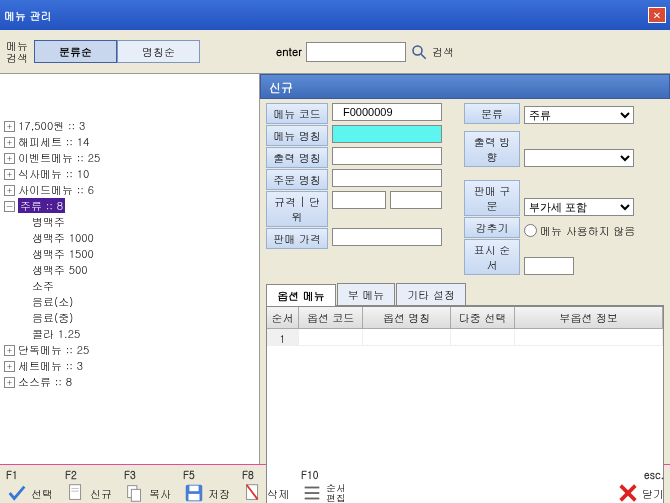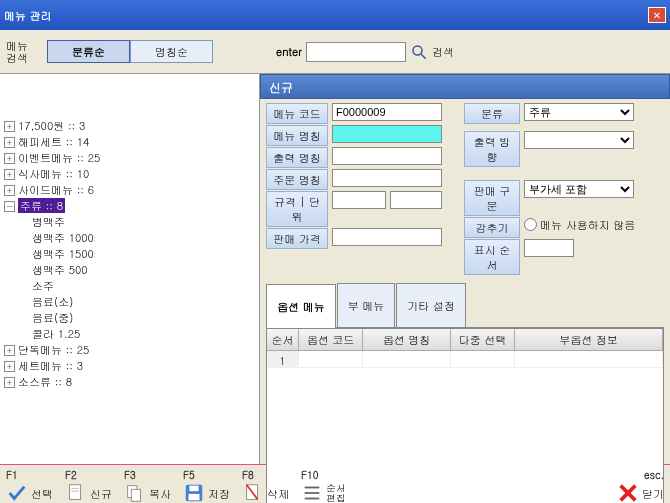--- a/index.html
+++ b/index.html
@@ -3,21 +3,21 @@
 <meta charset="utf-8">
 <style>
 * { box-sizing: border-box; margin: 0; padding: 0; }
 body { font-family: "Malgun Gothic", Gulim, sans-serif; font-size: 11px; background: #ece9d8; width: 670px; height: 503px; overflow: hidden; }
 
 .titlebar { background: linear-gradient(to bottom, #3a6fd8, #2353c0); color: #fff; height: 30px; display: flex; align-items: center; padding: 0 4px; justify-content: space-between; }
 .titlebar .title { font-weight: bold; font-size: 11px; }
 .titlebar .closebtn { width: 18px; height: 16px; background: #d84c36; border: 1px solid #fff; color: #fff; font-size: 10px; text-align: center; line-height: 14px; cursor: pointer; }
 
 .topbar { display: flex; height: 44px; background: #ece9d8; border-bottom: 1px solid #999; }
-.topbar .leftpane { display: flex; align-items: center; gap: 17px; padding: 4px 6px; flex: 0 0 260px; }
+.topbar .leftpane { display: flex; align-items: center; gap: 4px; padding: 4px 6px; flex: 0 0 260px; }
 .topbar .vlabel { font-size: 11px; line-height: 12px; width: 24px; }
 .sort-group { display: flex; }
 .sort-btn { border: 1px solid #7a98c0; background: #e8eef7; padding: 3px 24px; font-size: 11px; cursor: pointer; }
 .sort-btn.active { background: #c8d6ee; border: 1px solid #4060a0; font-weight: bold; }
 .search-wrap { margin-left: 16px; display: flex; align-items: center; gap: 4px; }
 .search-label { font-size: 11px; font-weight: bold; }
 .search-input { width: 100px; height: 20px; border: 1px solid #888; padding: 0 3px; font-size: 11px; }
 .search-icon { width: 18px; height: 18px; }
 .search-btn-label { font-size: 11px; }
 
@@ -29,30 +29,30 @@
 .tree li { line-height: 16px; white-space: nowrap; font-size: 11px; color: #000; }
 .tree .toggle { display: inline-block; width: 11px; height: 11px; border: 1px solid #888; background: #fff; text-align: center; line-height: 9px; font-size: 9px; margin-right: 3px; cursor: pointer; color: #555; }
 .tree .leaf-space { display: inline-block; width: 11px; margin-right: 3px; }
 .tree .selected { background: #4c1d95; color: #fff; padding: 0 2px; }
 
 .right-panel { flex: 1; background: #ece9d8; display: flex; flex-direction: column; }
 .panel-title { background: linear-gradient(to bottom, #5d8bd3, #3e6cb8); color: #fff; font-weight: bold; padding: 3px 8px; font-size: 12px; border: 1px solid #3a5a9a; }
 .form-area { padding: 4px 6px; }
 .form-row { display: flex; margin-bottom: 1px; gap: 4px; }
 .fld-label { background: linear-gradient(to bottom, #e4edfb, #c7d8f1); border: 1px solid #9ab0d0; padding: 2px 4px; font-size: 11px; width: 62px; text-align: center; }
-.fld-input { border: 1px solid #888; height: 18px; padding: 0 3px; font-size: 11px; background: #fff; }
+.fld-input { border: 1px solid #888; height: 18px; padding: 0 10px; font-size: 11px; background: #fff; }
 .fld-input.cyan { background: #5df5f0; }
 .form-left { width: 190px; }
 .form-right-col { flex: 1; display: flex; flex-direction: column; gap: 1px; margin-left: 8px; }
-.fr-row { display: flex; align-items: flex-start; gap: 4px; }
+.fr-row { display: flex; align-items: flex-end; gap: 4px; }
 .combo { border: 1px solid #888; height: 18px; font-size: 11px; background: #fff; }
 .radio-wrap { display: flex; align-items: center; gap: 3px; font-size: 11px; }
 
 .tabrow { display: flex; border-bottom: 1px solid #888; margin: 4px 6px 0 6px; }
-.tab { border: 1px solid #888; border-bottom: none; padding: 14px 10px; font-size: 11px; background: #e8eef7; cursor: pointer; margin-right: 1px; }
+.tab { border: 1px solid #888; border-bottom: none; padding: 3px 10px; font-size: 11px; background: #e8eef7; cursor: pointer; margin-right: 1px; }
 .tab.active { background: #fff; font-weight: bold; position: relative; top: 1px; }
 
 .grid-wrap { margin: 0 6px; background: #fff; border: 1px solid #888; flex: 1; }
 .grid-head { display: flex; background: linear-gradient(to bottom, #f4f4f4, #dcdcdc); border-bottom: 1px solid #aaa; }
 .gh { border-right: 1px solid #aaa; padding: 3px 4px; font-size: 11px; text-align: center; }
 .gh.c0 { width: 32px; } .gh.c1 { width: 64px; } .gh.c2 { width: 88px; } .gh.c3 { width: 64px; } .gh.c4 { flex: 1; }
 .grid-body { height: 190px; overflow: auto; }
 .gr { display: flex; border-bottom: 1px solid #eee; }
 .gc { border-right: 1px solid #eee; padding: 2px 4px; font-size: 11px; height: 16px; }
 .gc.c0 { width: 32px; text-align: center; background: #f0f0f0; }

